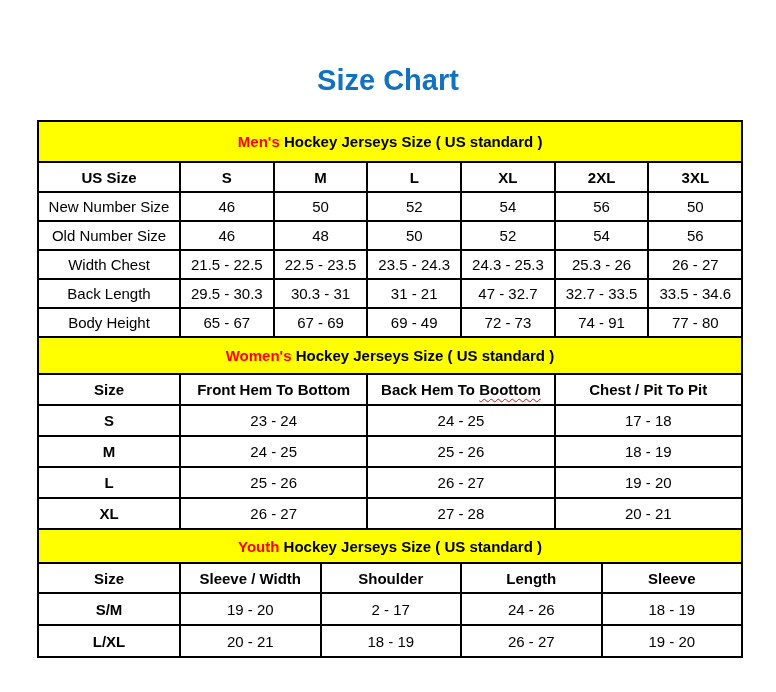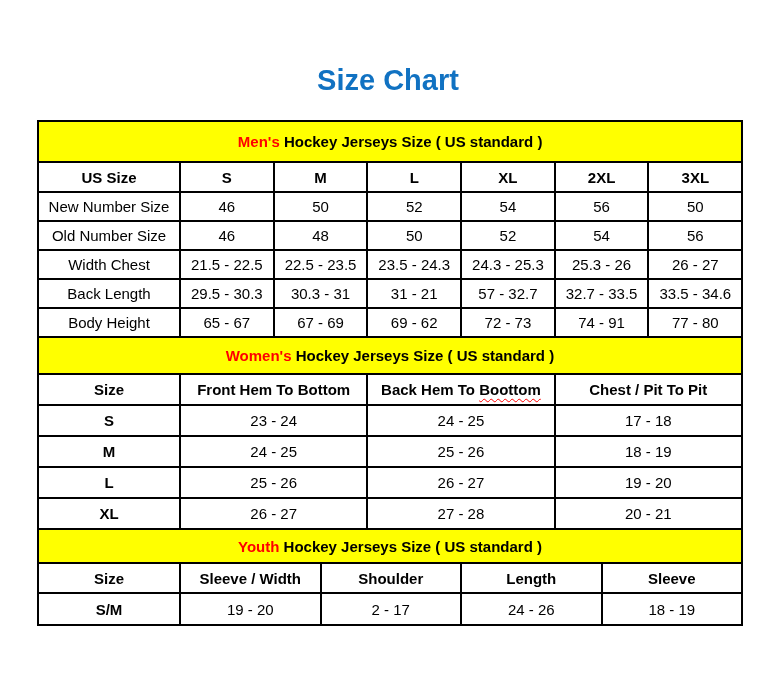--- a/index.html
+++ b/index.html
@@ -134,29 +134,29 @@
         <td>23.5 - 24.3</td>
         <td>24.3 - 25.3</td>
         <td>25.3 - 26</td>
         <td>26 - 27</td>
       </tr>
       <tr>
         <td class="rlabel">Back Length</td>
         <td>29.5 - 30.3</td>
         <td>30.3 - 31</td>
         <td>31 - 21</td>
-        <td>57 - 32.7</td>
+        <td>47 - 32.7</td>
         <td>32.7 - 33.5</td>
         <td>33.5 - 34.6</td>
       </tr>
       <tr>
         <td class="rlabel">Body Height</td>
         <td>65 - 67</td>
         <td>67 - 69</td>
-        <td>69 - 62</td>
+        <td>69 - 49</td>
         <td>72 - 73</td>
         <td>74 - 91</td>
         <td>77 - 80</td>
       </tr>
     </tbody>
       </table>
 
     <table class="size-table womens">
       <colgroup>
         <col style="width:142px">
@@ -226,17 +226,24 @@
         <th class="hdr">Length</th>
         <th class="hdr">Sleeve</th>
       </tr>
       <tr>
         <td class="rlabel-bold">S/M</td>
         <td>19 - 20</td>
         <td>2 - 17</td>
         <td>24 - 26</td>
         <td>18 - 19</td>
       </tr>
+      <tr>
+        <td class="rlabel-bold">L/XL</td>
+        <td>20 - 21</td>
+        <td>18 - 19</td>
+        <td>26 - 27</td>
+        <td>19 - 20</td>
+      </tr>
     </tbody>
       </table>
 
   </div>
 </div>
 
 </body></html>

